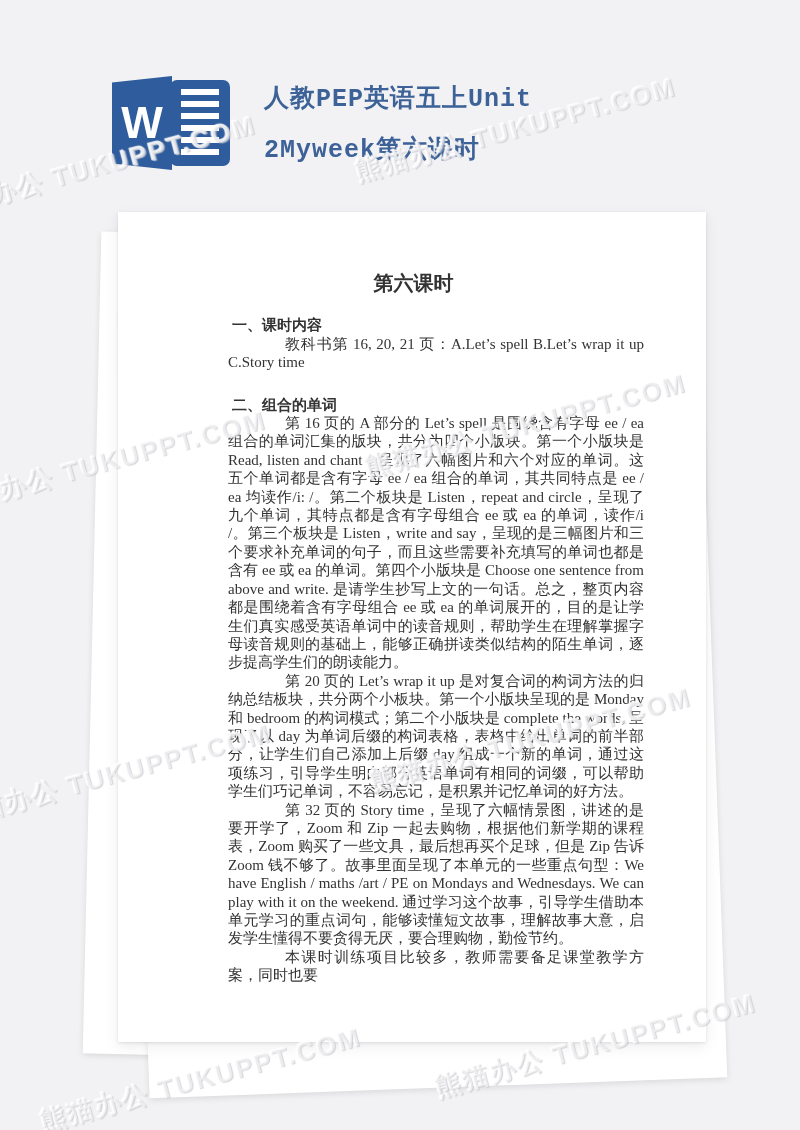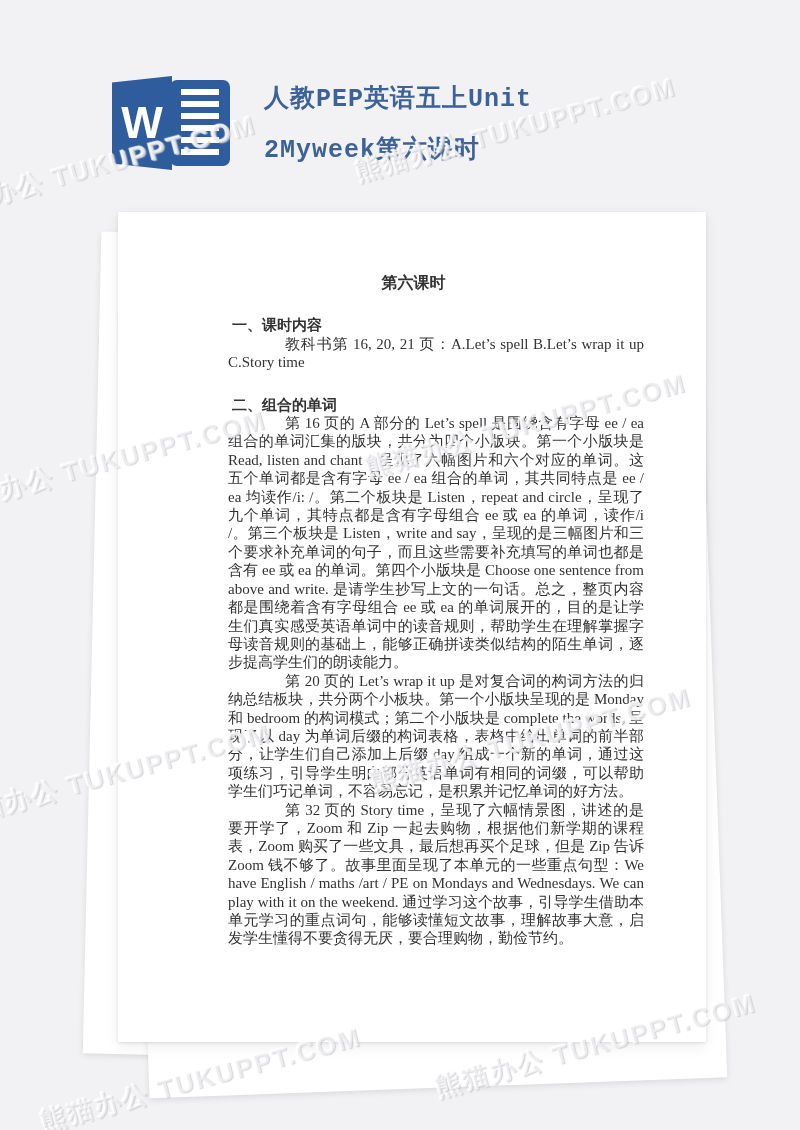--- a/index.html
+++ b/index.html
@@ -24,21 +24,21 @@
   .sheet-left{left:92px;top:238px;width:580px;height:822px;transform:rotate(1.3deg);
            box-shadow:0 2px 6px rgba(0,0,0,0.10);}
   .sheet-bottom{left:135px;top:300px;width:578px;height:788px;transform:rotate(-2.1deg);
            box-shadow:0 2px 6px rgba(0,0,0,0.10);}
   .main-page{left:118px;top:212px;width:588px;height:830px;
            box-shadow:0 1px 3px rgba(0,0,0,0.10),0 5px 14px rgba(0,0,0,0.07);
            box-sizing:border-box;padding:62px 62px 0 65px;}
 
   
   .doc-text{color:#333;font-size:15px;line-height:18.4px;}
-  .doc-text .doc-title{text-align:center;font-weight:bold;margin:0 0 1px 0;font-size:16px;}
+  .doc-text .doc-title{text-align:center;font-weight:bold;margin:0 0 1px 0;font-size:20px;}
   .doc-text p{margin:0;text-align:justify;}
   .doc-text .head{font-weight:bold;text-indent:49px;margin-top:24px;}
   .doc-text .ind{text-indent:57px;margin-left:45px;}
 
   
   .wm{position:absolute;white-space:nowrap;transform:rotate(-15deg);
       font-family:"Liberation Sans",sans-serif;font-weight:bold;font-size:26px;letter-spacing:2px;
       color:rgba(255,255,255,0.55);
       text-shadow:1px 1px 1px rgba(190,190,198,0.65),-1px -1px 1px rgba(255,255,255,0.9);
       pointer-events:none;z-index:50;}
@@ -72,20 +72,21 @@
 
   <div class="sheet main-page">
     <div class="doc-text">
       <p class="doc-title">第六课时</p>
       <p class="head">一、课时内容</p>
       <p class="ind">教科书第 16, 20, 21 页：A.Let’s spell  B.Let’s wrap it up C.Story time</p>
       <p class="head">二、组合的单词</p>
       <p class="ind">第 16 页的 A 部分的 Let’s spell 是围绕含有字母 ee / ea 组合的单词汇集的版块，共分为四个小版块。第一个小版块是 Read, listen and chant，呈现了六幅图片和六个对应的单词。这五个单词都是含有字母 ee / ea 组合的单词，其共同特点是 ee / ea 均读作/i: /。第二个板块是 Listen，repeat and circle，呈现了九个单词，其特点都是含有字母组合 ee 或 ea 的单词，读作/i /。第三个板块是 Listen，write and say，呈现的是三幅图片和三个要求补充单词的句子，而且这些需要补充填写的单词也都是含有 ee 或 ea 的单词。第四个小版块是 Choose one sentence from above and write. 是请学生抄写上文的一句话。总之，整页内容都是围绕着含有字母组合 ee 或 ea 的单词展开的，目的是让学生们真实感受英语单词中的读音规则，帮助学生在理解掌握字母读音规则的基础上，能够正确拼读类似结构的陌生单词，逐步提高学生们的朗读能力。</p>
       <p class="ind">第 20 页的 Let’s wrap it up 是对复合词的构词方法的归纳总结板块，共分两个小板块。第一个小版块呈现的是 Monday 和 bedroom 的构词模式；第二个小版块是 complete the words, 呈现了以 day 为单词后缀的构词表格，表格中给出单词的前半部分，让学生们自己添加上后缀 day 组成一个新的单词，通过这项练习，引导学生明白部分英语单词有相同的词缀，可以帮助学生们巧记单词，不容易忘记，是积累并记忆单词的好方法。</p>
       <p class="ind">第 32 页的 Story time，呈现了六幅情景图，讲述的是要开学了，Zoom 和 Zip 一起去购物，根据他们新学期的课程表，Zoom 购买了一些文具，最后想再买个足球，但是 Zip 告诉 Zoom 钱不够了。故事里面呈现了本单元的一些重点句型：We have English / maths /art / PE on Mondays and Wednesdays. We can play with it on the weekend. 通过学习这个故事，引导学生借助本单元学习的重点词句，能够读懂短文故事，理解故事大意，启发学生懂得不要贪得无厌，要合理购物，勤俭节约。</p>
+      <p class="ind">本课时训练项目比较多，教师需要备足课堂教学方案，同时也要</p>
     </div>
   </div>
 
   <span class="wm wm1">熊猫办公 TUKUPPT.COM</span>
   <span class="wm wm2">熊猫办公 TUKUPPT.COM</span>
   <span class="wm wm3">熊猫办公 TUKUPPT.COM</span>
   <span class="wm wm4">熊猫办公 TUKUPPT.COM</span>
   <span class="wm wm5">熊猫办公 TUKUPPT.COM</span>
   <span class="wm wm6">熊猫办公 TUKUPPT.COM</span>
   <span class="wm wm7">熊猫办公 TUKUPPT.COM</span>

